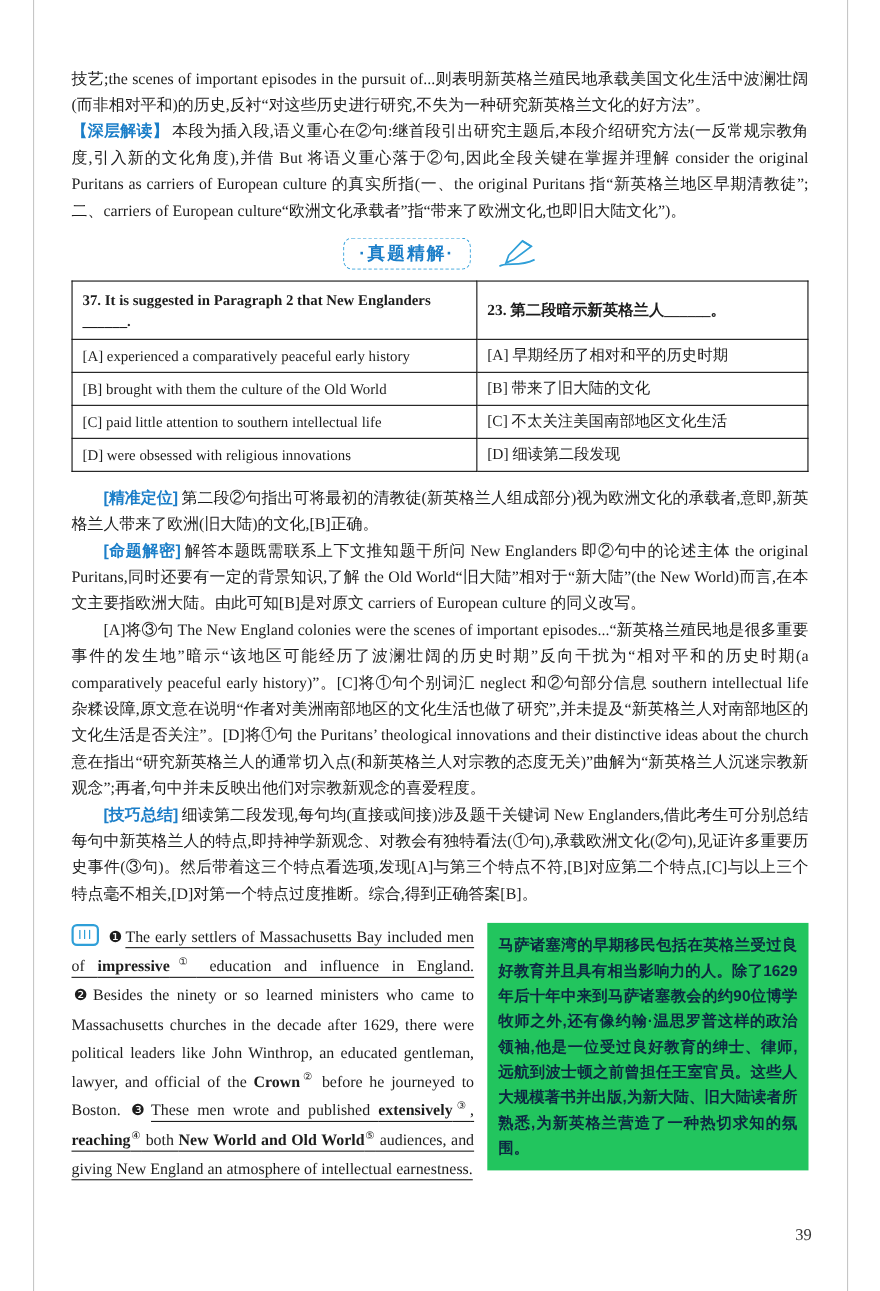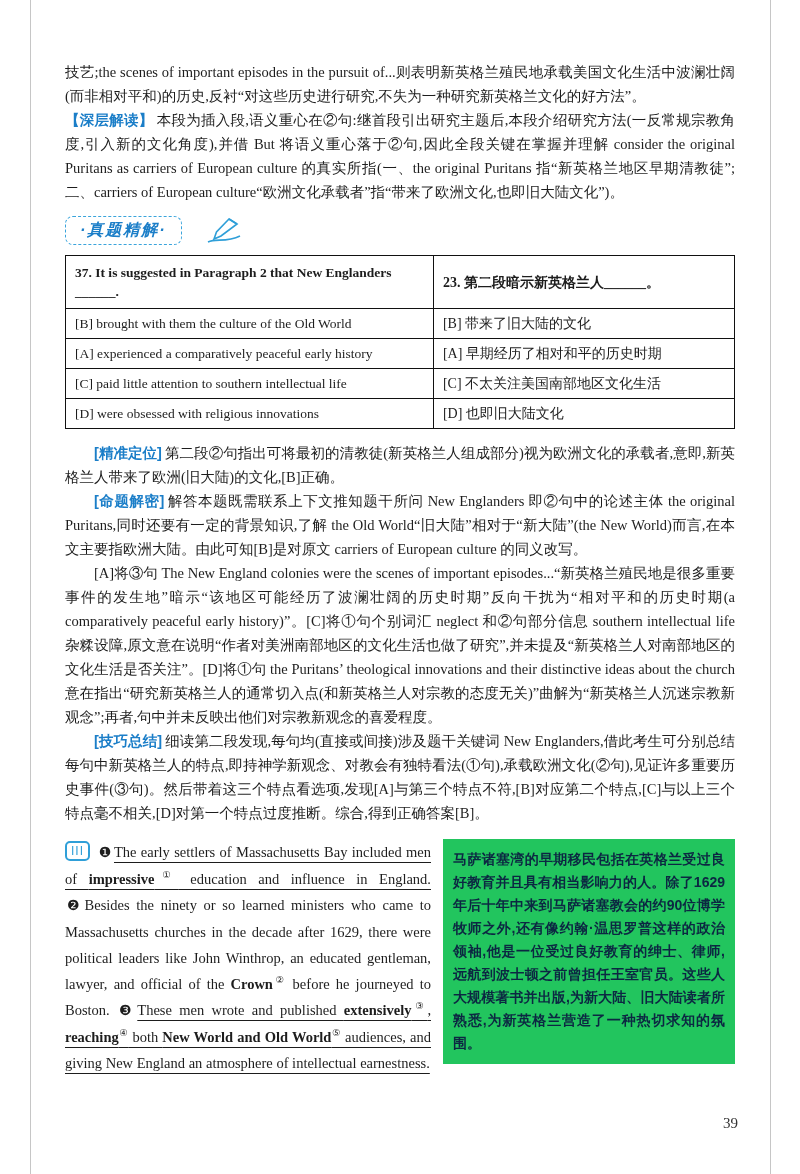--- a/index.html
+++ b/index.html
@@ -15,21 +15,21 @@
   .edge.left { left:30px; }
   .edge.right { right:29px; }
 
   .content { position:absolute; left:65px; top:60px; width:670px; }
 
   .para { font-size:14.5px; line-height:24px; text-align:justify; }
   .para.indent { text-indent:2em; }
   .lbl { color:#1b7ec8; font-weight:bold; font-family:"Liberation Sans","DejaVu Sans",sans-serif; margin-right:3px; }
 
   
-  .badge-row { display:flex; justify-content:flex-start; align-items:center; gap:24px; margin:12px 0 10px 0;font-style:italic; }
+  .badge-row { display:flex; justify-content:center; align-items:center; gap:24px; margin:12px 0 10px 0; }
   .badge {
     display:inline-block;
     border:1px dashed #3aa4dc; border-radius:8px;
     color:#1b7ec8; font-weight:bold; font-size:16px;
     padding:3px 14px; letter-spacing:2px;
     font-family:"Liberation Sans","DejaVu Sans",sans-serif;
   }
   .pen { flex:0 0 auto; }
 
   
@@ -84,34 +84,34 @@
     </svg>
   </div>
 
   <table class="q">
     <tbody>
         <tr class="head">
       <td class="en">37. It is suggested in Paragraph 2 that New Englanders ______.</td>
       <td class="zh">23. 第二段暗示新英格兰人______。</td>
     </tr>
     <tr>
+      <td class="en">[A] experienced a comparatively peaceful early history</td>
+      <td class="zh">[A] 早期经历了相对和平的历史时期</td>
+    </tr>
+    <tr>
       <td class="en">[B] brought with them the culture of the Old World</td>
       <td class="zh">[B] 带来了旧大陆的文化</td>
-    </tr>
-    <tr>
-      <td class="en">[A] experienced a comparatively peaceful early history</td>
-      <td class="zh">[A] 早期经历了相对和平的历史时期</td>
     </tr>
     <tr>
       <td class="en">[C] paid little attention to southern intellectual life</td>
       <td class="zh">[C] 不太关注美国南部地区文化生活</td>
     </tr>
     <tr>
       <td class="en">[D] were obsessed with religious innovations</td>
-      <td class="zh">[D] 也即旧大陆文化</td>
+      <td class="zh">[D] 细读第二段发现</td>
     </tr>
   </tbody>
     </table>
 
   <p class="para indent"><span class="lbl">[精准定位]</span><span>第二段②句指出可将最初的清教徒(新英格兰人组成部分)视为欧洲文化的承载者,意即,新英格兰人带来了欧洲(旧大陆)的文化,[B]正确。</span></p>
 
   <p class="para indent"><span class="lbl">[命题解密]</span><span>解答本题既需联系上下文推知题干所问 New Englanders 即②句中的论述主体 the original Puritans,同时还要有一定的背景知识,了解 the Old World“旧大陆”相对于“新大陆”(the New World)而言,在本文主要指欧洲大陆。由此可知[B]是对原文 carriers of European culture 的同义改写。</span></p>
 
   <p class="para indent">[A]将③句 The New England colonies were the scenes of important episodes...“新英格兰殖民地是很多重要事件的发生地”暗示“该地区可能经历了波澜壮阔的历史时期”反向干扰为“相对平和的历史时期(a comparatively peaceful early history)”。[C]将①句个别词汇 neglect 和②句部分信息 southern intellectual life 杂糅设障,原文意在说明“作者对美洲南部地区的文化生活也做了研究”,并未提及“新英格兰人对南部地区的文化生活是否关注”。[D]将①句 the Puritans’ theological innovations and their distinctive ideas about the church 意在指出“研究新英格兰人的通常切入点(和新英格兰人对宗教的态度无关)”曲解为“新英格兰人沉迷宗教新观念”;再者,句中并未反映出他们对宗教新观念的喜爱程度。</p>
 

